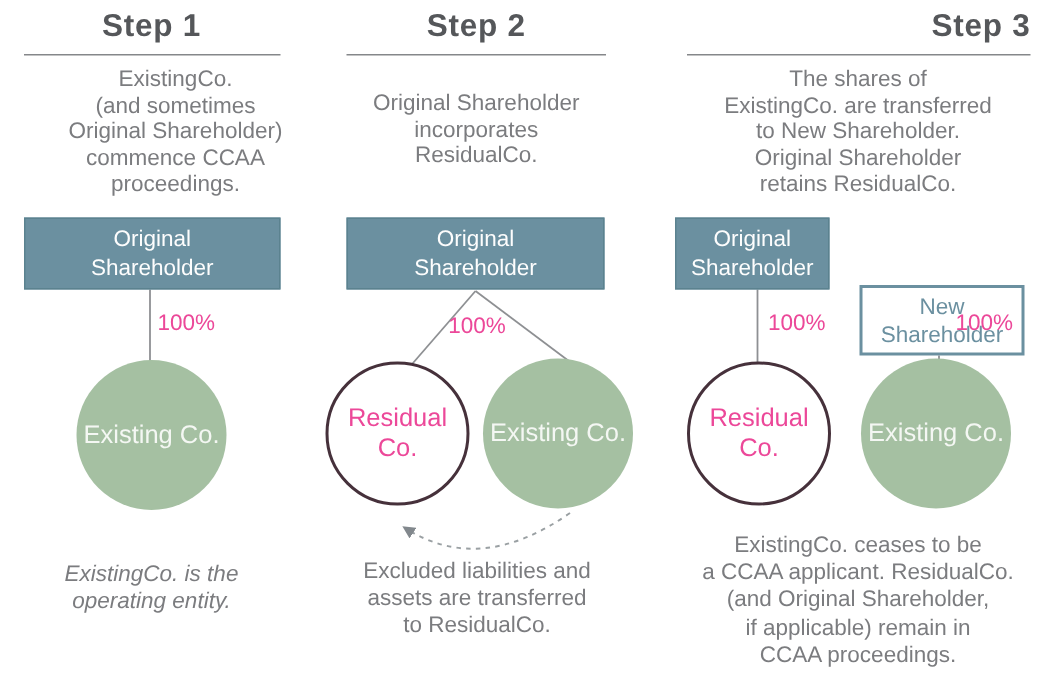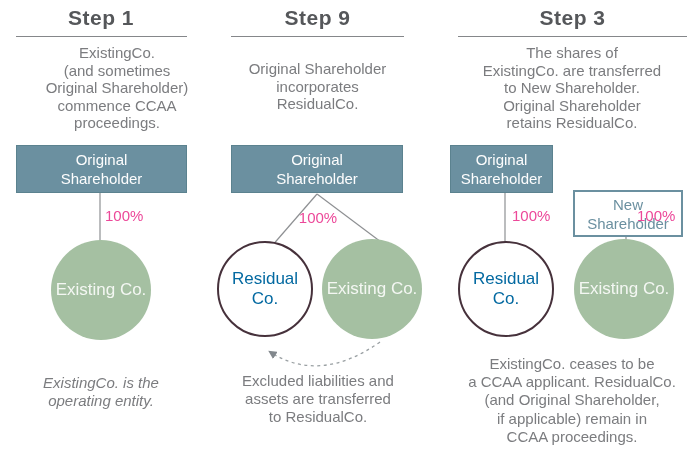--- a/index.html
+++ b/index.html
@@ -28,21 +28,21 @@
   }
   .sh-box.outline{
     background:#ffffff;border:2px solid var(--teal);color:var(--teal);
   }
   .pct{font-size:15px;color:#ec4899;}
   .circle{
     border-radius:50%;display:flex;align-items:center;justify-content:center;
     font-size:17px;box-sizing:border-box;text-align:center;
   }
   .circle.green{background:var(--green);color:#f4f7f3;}
-  .circle.outline{background:#ffffff;border:2.5px solid var(--plum);color:#0369a1;}
+  .circle.outline{background:#ffffff;border:2.5px solid var(--plum);color:#ec4899;}
 </style>
 </head>
 <body>
 
 <div class="canvas">
 
   <svg class="connectors" width="694" height="456" viewBox="0 0 694 456">
     <defs>
       <marker id="arrow" viewBox="0 0 10 10" refX="7.5" refY="5" markerWidth="6.5" markerHeight="6.5" orient="auto">
         <path d="M 0 0 L 10 5 L 0 10 z" fill="#82888d"></path>
@@ -63,35 +63,35 @@
 Original Shareholder)
 commence CCAA
 proceedings.</div>
   <div class="abs sh-box" style="left:16px;top:145px;width:171px;height:48px;">Original
 Shareholder</div>
   <div class="abs pct" style="left:105px;top:207px;">100%</div>
   <div class="abs circle green" style="left:51px;top:240px;width:100px;height:100px;">Existing Co.</div>
   <div class="abs caption" style="left:9px;top:374px;width:184px;font-style:italic;">ExistingCo. is the
 operating entity.</div>
 
-  <div class="abs step-title" style="left:231px;top:6px;width:173px;">Step 9</div>
+  <div class="abs step-title" style="left:231px;top:6px;width:173px;">Step 2</div>
   <hr class="abs title-rule" style="left:231px;top:36px;width:173px;">
   <div class="abs desc" style="left:225px;top:60px;width:185px;">Original Shareholder
 incorporates
 ResidualCo.</div>
   <div class="abs sh-box" style="left:231px;top:145px;width:172px;height:48px;">Original
 Shareholder</div>
   <div class="abs pct" style="left:296px;top:209px;width:44px;text-align:center;">100%</div>
   <div class="abs circle outline" style="left:217px;top:241px;width:96px;height:96px;">Residual Co.</div>
   <div class="abs circle green" style="left:322px;top:239px;width:100px;height:100px;">Existing Co.</div>
   <div class="abs caption" style="left:222px;top:372px;width:192px;">Excluded liabilities and
 assets are transferred
 to ResidualCo.</div>
 
-  <div class="abs step-title" style="left:458px;top:6px;width:229px;">Step 3</div>
+  <div class="abs step-title" style="left:458px;top:6px;width:229px;text-align:right;">Step 3</div>
   <hr class="abs title-rule" style="left:458px;top:36px;width:229px;">
   <div class="abs desc" style="left:446px;top:44px;width:252px;">The shares of
 ExistingCo. are transferred
 to New Shareholder.
 Original Shareholder
 retains ResidualCo.</div>
   <div class="abs sh-box" style="left:450px;top:145px;width:103px;height:48px;">Original
 Shareholder</div>
   <div class="abs sh-box outline" style="left:573px;top:146px;width:110px;height:47px;margin-top:44px;">New
 Shareholder</div>

